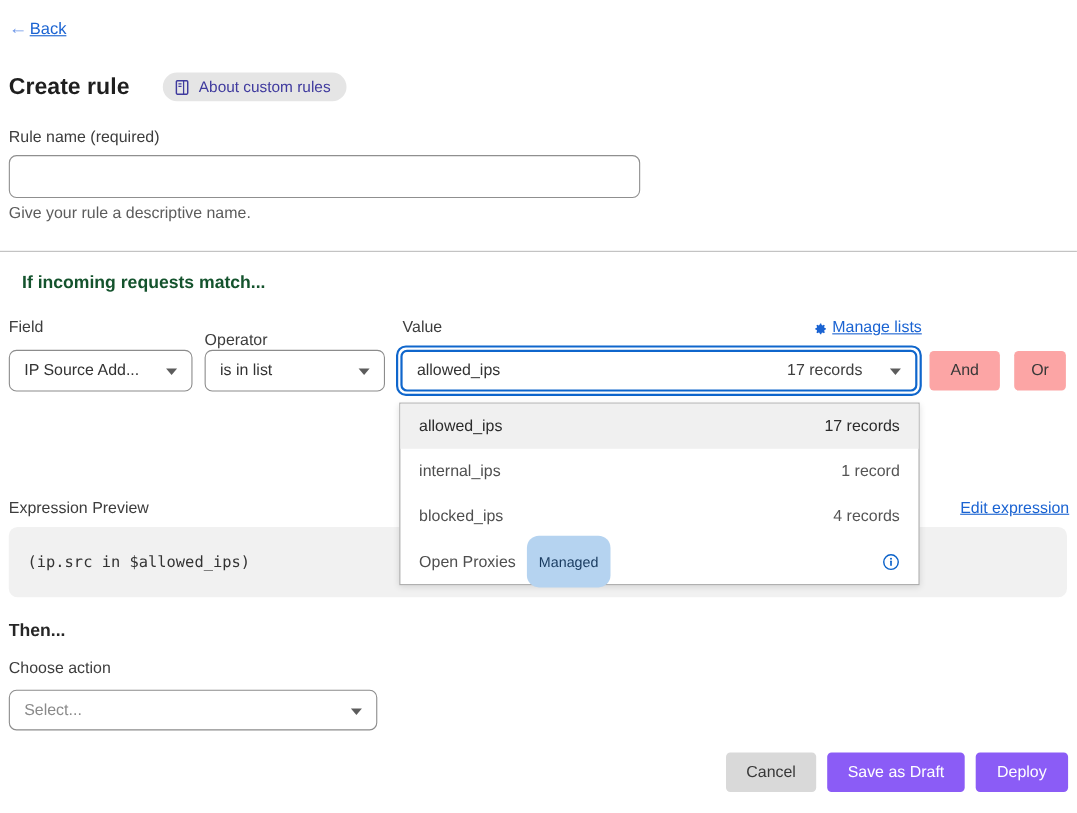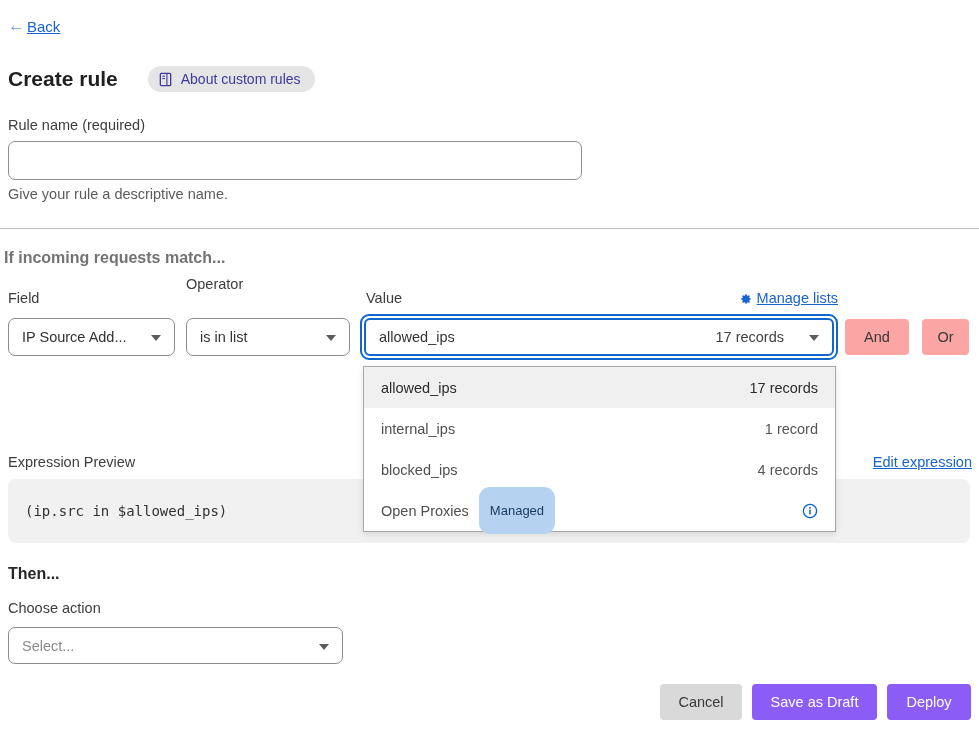--- a/index.html
+++ b/index.html
@@ -20,23 +20,23 @@
 
   
   .field-label { position:absolute; font-size:14.5px; color:#3d3d3d; }
   .rule-name-label { left:8px; top:117px; }
   .rule-name-input { position:absolute; left:8px; top:141px; width:574px; height:39px; border:1px solid #8f8f8f; border-radius:7px; background:#fff; font-size:14px; padding:0 12px; outline:none; }
   .rule-name-help { position:absolute; left:8px; top:186px; font-size:14.5px; color:#5c5c5c; }
 
   .divider { position:absolute; left:0; top:228px; width:979px; height:1px; background:#bdbdbd; }
 
   
-  .match-heading { position:absolute; left:4px; top:249px; font-size:16px; font-weight:700; color:#737373;text-align:right; }
+  .match-heading { position:absolute; left:20px; top:249px; font-size:16px; font-weight:700; color:#14532d;text-align:right; }
   .lbl-field { left:8px; top:290px; }
-  .lbl-operator { left:186px; top:276px; }
+  .lbl-operator { left:186px; top:302px; }
   .lbl-value { left:366px; top:290px; }
 
   .manage-lists { position:absolute; top:290px; right:141px; display:flex; align-items:center; gap:5px; font-size:14.5px; color:#1a63d2; cursor:pointer; }
   .manage-lists .txt { text-decoration:underline; }
 
   .select-box { position:absolute; height:38px; background:#fff; border:1px solid #8c8c8c; border-radius:7px; display:flex; align-items:center; padding:0 34px 0 13px; font-size:14.5px; color:#333; cursor:pointer; }
   .caret { position:absolute; right:13px; top:50%; margin-top:-2px; width:0; height:0; border-left:5px solid transparent; border-right:5px solid transparent; border-top:6px solid #5c5c5c; }
   .field-select { left:8px; top:318px; width:167px; }
   .operator-select { left:186px; top:318px; width:164px; }
 

